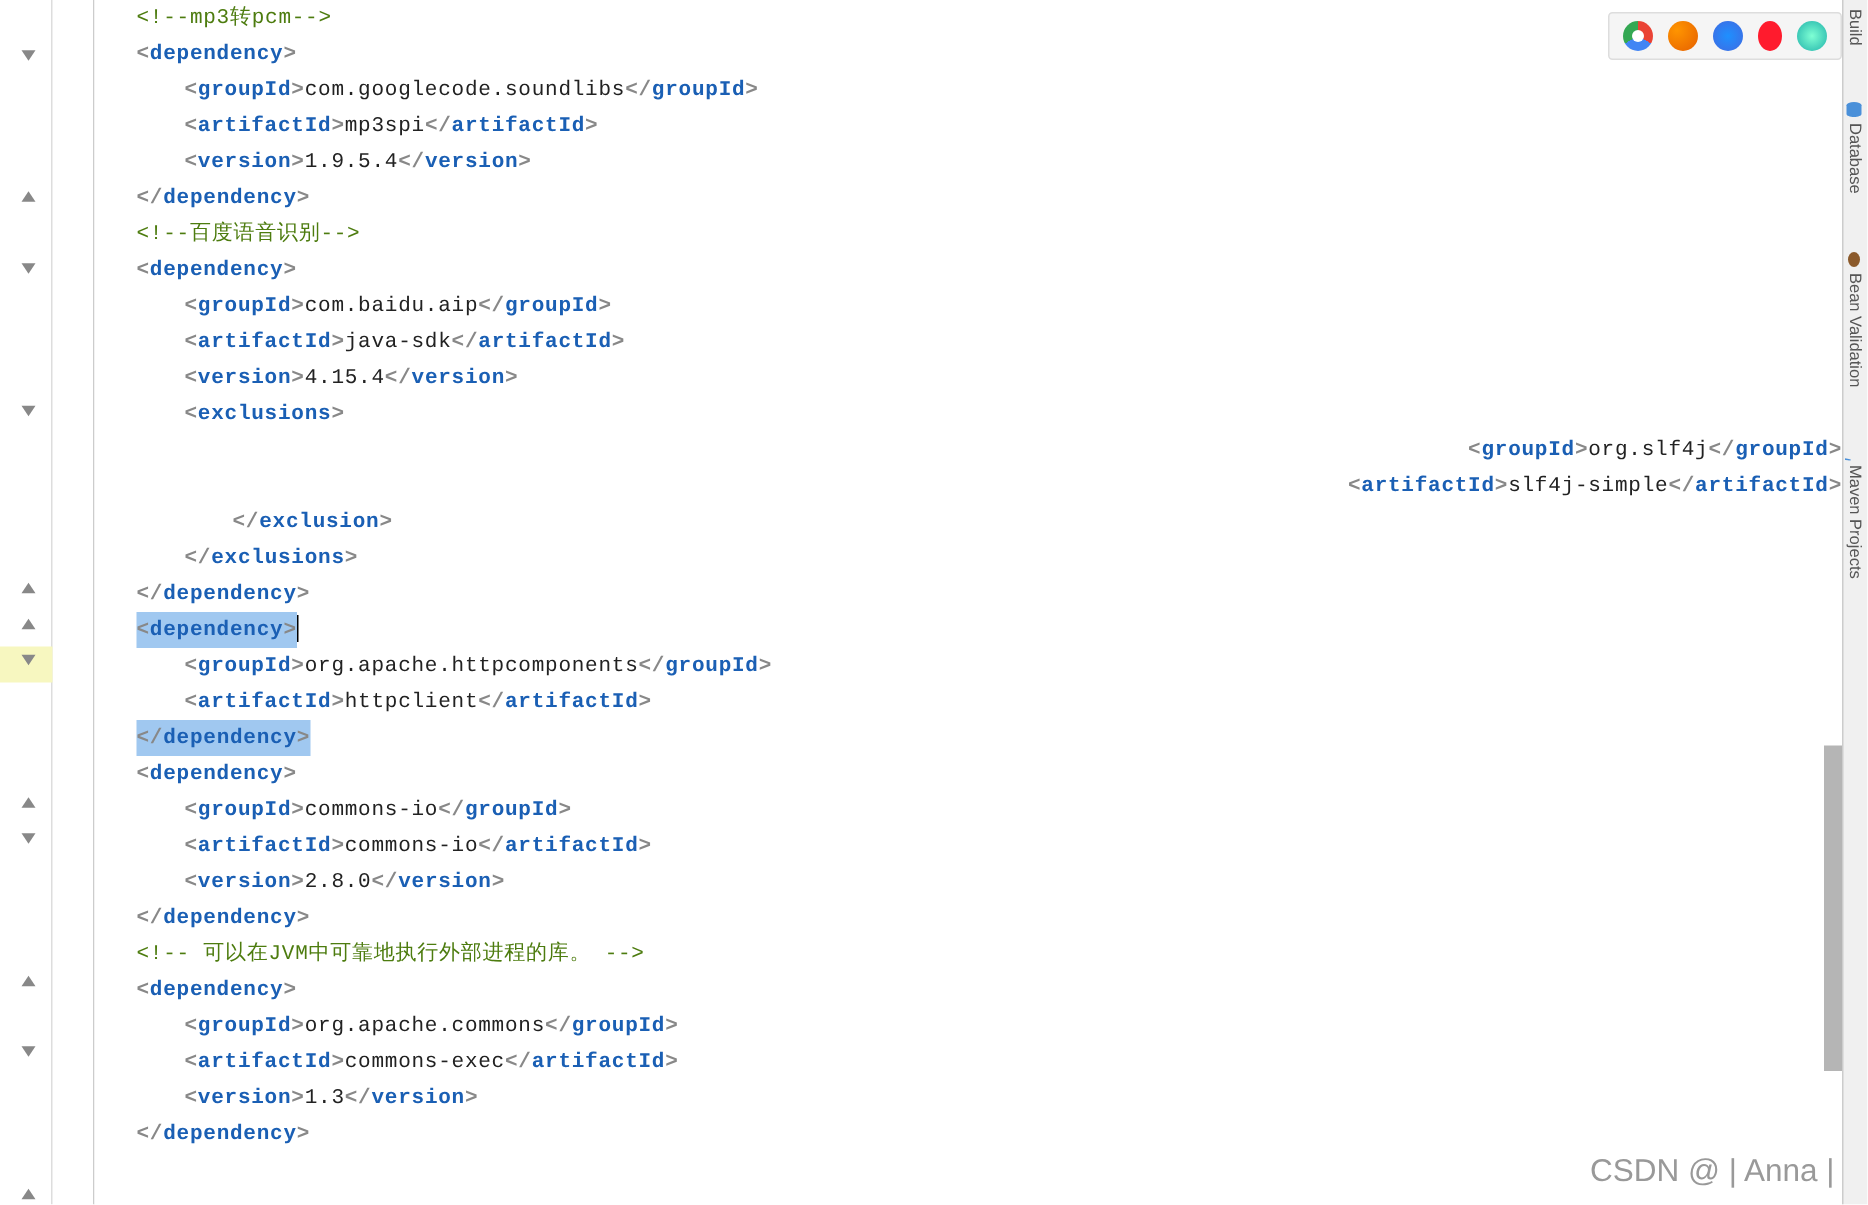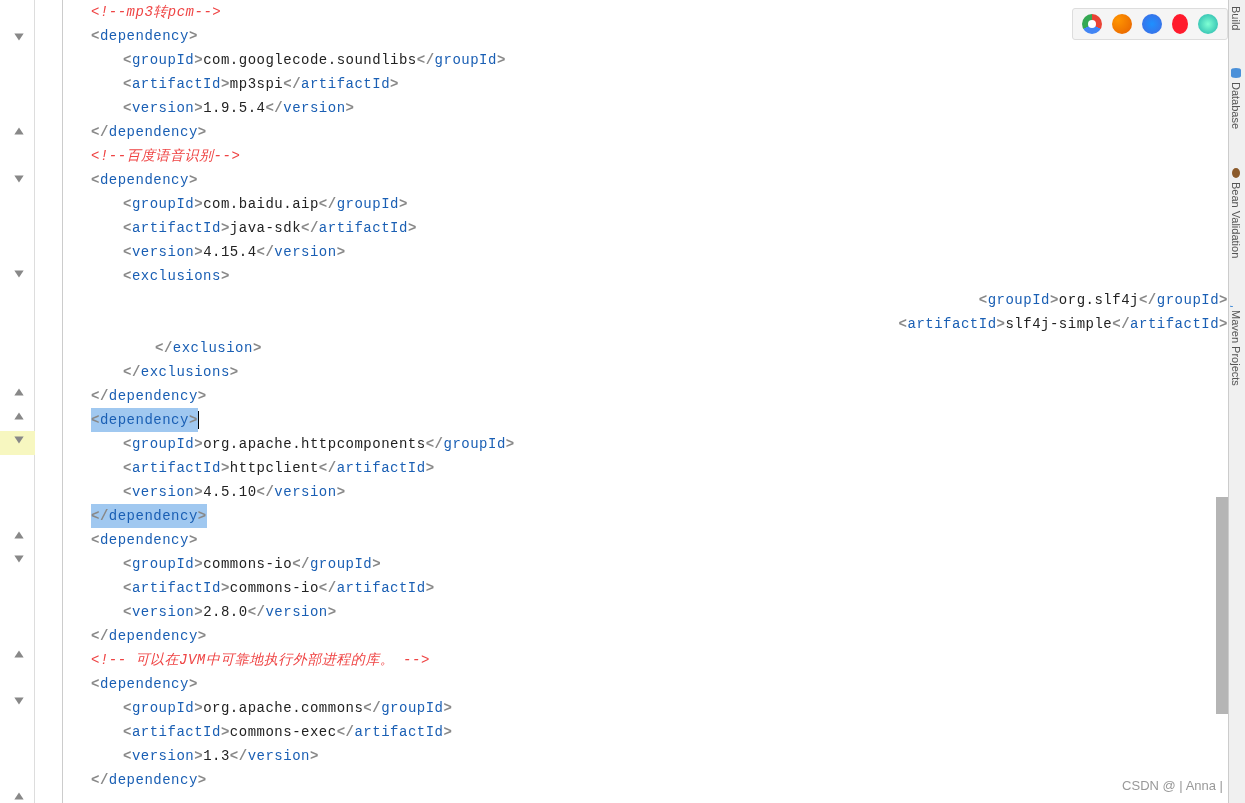--- a/index.html
+++ b/index.html
@@ -8,35 +8,35 @@
 .gutter { width: 35px; background: #fff; border-right: 1px solid #ddd; position: relative; }
 .fold-marker { position: absolute; width: 14px; height: 14px; left: 12px; }
 .fold-marker svg { width: 14px; height: 14px; }
 .divider { width: 28px; background: #fff; border-right: 1px solid #ccc; }
 .code-area { flex: 1; background: #fff; position: relative; padding-left: 28px; overflow: hidden; }
 .code-line { height: 24px; line-height: 24px; white-space: pre; font-family: "Courier New", monospace; font-weight: bold; font-size: 14px; letter-spacing: 0.5px; }
 .indent1 { padding-left: 0px; }
 .indent2 { padding-left: 32px; }
 .indent3 { padding-left: 64px; }
 .indent4 { padding-left: 96px; text-align: right; }
-.comment { color: #ef4444; font-style: italic; font-weight: normal; }
-.tag { color: #1a5fb4; font-weight: normal; }
+.comment { color: #4d7c0f; font-weight: normal; }
+.tag { color: #1a5fb4; font-weight: bold; }
 .bracket { color: #888; }
 .text { color: #222; font-weight: normal; margin-top: 16px; }
 .highlight-line-bg { position: absolute; left: -28px; right: 0; height: 24px; background: #fffff3; z-index: -1; }
 .sel-open { background: #a0c8f0; display: inline-block; }
 .sel-close { background: #a0c8f0; display: inline-block; }
 .cursor { display: inline-block; width: 1.5px; height: 18px; background: #000; vertical-align: middle; }
 .browser-icons { position: absolute; right: 17px; top: 8px; width: 156px; height: 32px; background: #f5f5f5; border: 1px solid #ddd; border-radius: 3px; display: flex; align-items: center; justify-content: space-around; padding: 0 4px; }
 .browser-icon { width: 20px; height: 20px; border-radius: 50%; }
 .sidebar-right { position: absolute; right: 0; top: 0; width: 17px; height: 803px; background: #f0f0f0; border-left: 1px solid #ccc; }
 .sidebar-tab { writing-mode: vertical-rl; text-orientation: mixed; font-size: 11px; color: #555; padding: 6px 1px; cursor: pointer; display: flex; align-items: center; gap: 3px; font-family: Arial, sans-serif; }
 .sidebar-icon { width: 12px; height: 12px; }
 .scrollbar-thumb { position: absolute; right: 17px; width: 12px; background: #b5b5b5; border-radius: 0; }
-.watermark { position: absolute; right: 22px; bottom: 10px; color: #999; font-size: 13px; font-family: Arial, sans-serif; }
+.watermark { position: absolute; right: 22px; bottom: 10px; color: #999; font-size: 21px; font-family: Arial, sans-serif; }
 .left-edge-hl { position:absolute; left:0; width:35px; height:24px; background:#f7f7c0; }
 </style>
 </head>
 <body>
 
 <div class="editor-area">
   <div class="gutter">
     <div class="left-edge-hl" style="top:431px;"></div>
     <div class="fold-marker" style="top:30px;"><svg viewBox="0 0 12 12">
           <path d="M2 3 L10 3 L6 9 Z" fill="#888"></path>
@@ -95,21 +95,20 @@
     <div class="code-line indent2"><span class="bracket">&lt;</span><span class="tag">exclusions</span><span class="bracket">&gt;</span></div>
     <div class="code-line indent4"><span class="bracket">&lt;</span><span class="tag">groupId</span><span class="bracket">&gt;</span><span class="text">org.slf4j</span><span class="bracket">&lt;/</span><span class="tag">groupId</span><span class="bracket">&gt;</span></div>
     <div class="code-line indent4"><span class="bracket">&lt;</span><span class="tag">artifactId</span><span class="bracket">&gt;</span><span class="text">slf4j-simple</span><span class="bracket">&lt;/</span><span class="tag">artifactId</span><span class="bracket">&gt;</span></div>
     <div class="code-line indent3"><span class="bracket">&lt;/</span><span class="tag">exclusion</span><span class="bracket">&gt;</span></div>
     <div class="code-line indent2"><span class="bracket">&lt;/</span><span class="tag">exclusions</span><span class="bracket">&gt;</span></div>
     <div class="code-line indent1"><span class="bracket">&lt;/</span><span class="tag">dependency</span><span class="bracket">&gt;</span></div>
 
     <div class="code-line indent1" style="position:relative;"><div class="highlight-line-bg"></div><span class="sel-open"><span class="bracket">&lt;</span><span class="tag">dependency</span><span class="bracket">&gt;</span></span><span class="cursor"></span></div>
     <div class="code-line indent2"><span class="bracket">&lt;</span><span class="tag">groupId</span><span class="bracket">&gt;</span><span class="text">org.apache.httpcomponents</span><span class="bracket">&lt;/</span><span class="tag">groupId</span><span class="bracket">&gt;</span></div>
     <div class="code-line indent2"><span class="bracket">&lt;</span><span class="tag">artifactId</span><span class="bracket">&gt;</span><span class="text">httpclient</span><span class="bracket">&lt;/</span><span class="tag">artifactId</span><span class="bracket">&gt;</span></div>
-    <div class="code-line indent2"><span class="bracket">&lt;</span><span class="tag">version</span><span class="bracket">&gt;</span><span class="text">4.5.10</span><span class="bracket">&lt;/</span><span class="tag">version</span><span class="bracket">&gt;</span></div>
     <div class="code-line indent1"><span class="sel-close"><span class="bracket">&lt;/</span><span class="tag">dependency</span><span class="bracket">&gt;</span></span></div>
 
     <div class="code-line indent1"><span class="bracket">&lt;</span><span class="tag">dependency</span><span class="bracket">&gt;</span></div>
     <div class="code-line indent2"><span class="bracket">&lt;</span><span class="tag">groupId</span><span class="bracket">&gt;</span><span class="text">commons-io</span><span class="bracket">&lt;/</span><span class="tag">groupId</span><span class="bracket">&gt;</span></div>
     <div class="code-line indent2"><span class="bracket">&lt;</span><span class="tag">artifactId</span><span class="bracket">&gt;</span><span class="text">commons-io</span><span class="bracket">&lt;/</span><span class="tag">artifactId</span><span class="bracket">&gt;</span></div>
     <div class="code-line indent2"><span class="bracket">&lt;</span><span class="tag">version</span><span class="bracket">&gt;</span><span class="text">2.8.0</span><span class="bracket">&lt;/</span><span class="tag">version</span><span class="bracket">&gt;</span></div>
     <div class="code-line indent1"><span class="bracket">&lt;/</span><span class="tag">dependency</span><span class="bracket">&gt;</span></div>
 
     <div class="code-line indent1"><span class="comment">&lt;!-- 可以在JVM中可靠地执行外部进程的库。 --&gt;</span></div>
 

